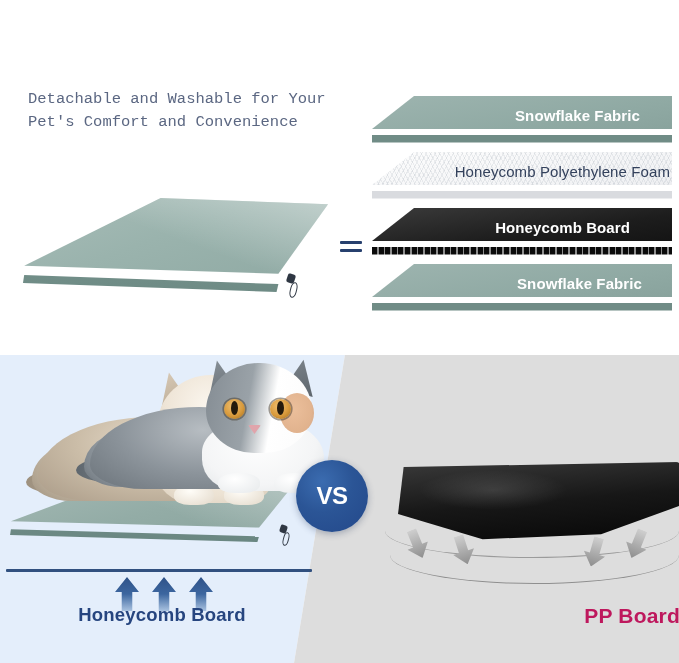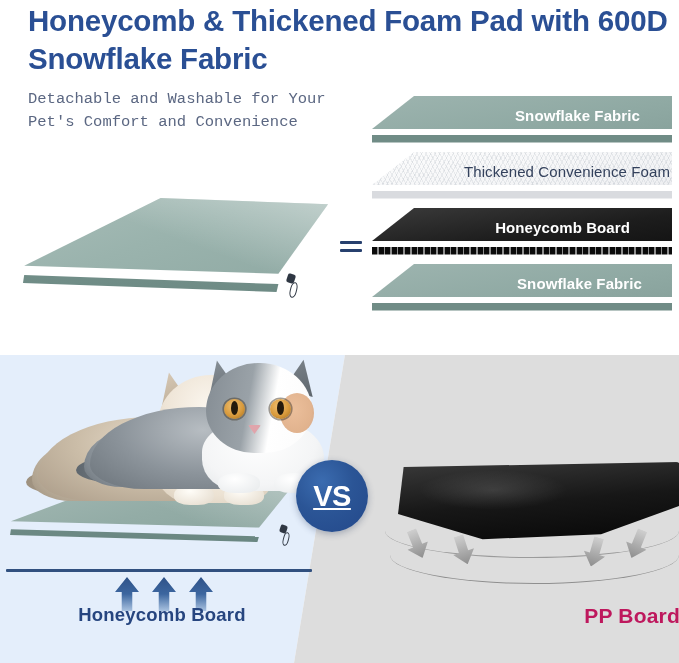--- a/index.html
+++ b/index.html
@@ -199,29 +199,28 @@
   #down-arrow-2{left:452px;top:180px;transform:rotate(-18deg);}
   #down-arrow-3{left:584px;top:182px;transform:rotate(16deg);}
   #down-arrow-4{left:626px;top:174px;transform:rotate(22deg);}
 
   #label-pp{position:absolute;left:360px;top:604px;width:320px;text-align:right;
       font-size:21px;font-weight:bold;color:#be185d;letter-spacing:.2px;}
 
   #vs-badge{position:absolute;left:296px;top:460px;width:72px;height:72px;border-radius:50%;
       background:radial-gradient(circle at 36% 30%,#3b6cb0 0%,#2b5596 45%,#23488a 100%);
       display:flex;align-items:center;justify-content:center;
-      color:#ffffff;font-size:29px;font-weight:bold;letter-spacing:-0.5px;
-      box-shadow:0 2px 7px rgba(20,40,80,.3);text-decoration:underline;}
+      color:#ffffff;font-size:24px;font-weight:bold;letter-spacing:-0.5px;
+      box-shadow:0 2px 7px rgba(20,40,80,.3);}
 </style>
 </head>
 <body>
 
 <div id="top-section">
 
-  <div id="page-title">Honeycomb &amp; Thickened Foam Pad with 600D Snowflake Fabric</div>
   <div id="subtitle">Detachable and Washable for Your Pet's Comfort and Convenience</div>
 
   <div id="pad-illustration">
     <div id="pad-top"></div>
     <div id="pad-side"></div>
     <div id="pad-sheen"></div>
     <div id="pad-zipper">
       <span class="zt"></span>
       <span class="zp"></span>
     </div>
@@ -234,21 +233,21 @@
 
   <div id="layer-stack">
     <div class="layer" id="layer-1">
       <div class="slab"></div>
       <div class="edge"></div>
       <div class="lbl">Snowflake Fabric</div>
     </div>
     <div class="layer" id="layer-2">
       <div class="slab"></div>
       <div class="edge"></div>
-      <div class="lbl">Thickened Convenience Foam</div>
+      <div class="lbl">Honeycomb Polyethylene Foam</div>
     </div>
     <div class="layer" id="layer-3">
       <div class="slab"></div>
       <div class="edge"></div>
       <div class="lbl">Honeycomb Board</div>
     </div>
     <div class="layer" id="layer-4">
       <div class="slab"></div>
       <div class="edge"></div>
       <div class="lbl">Snowflake Fabric</div>

